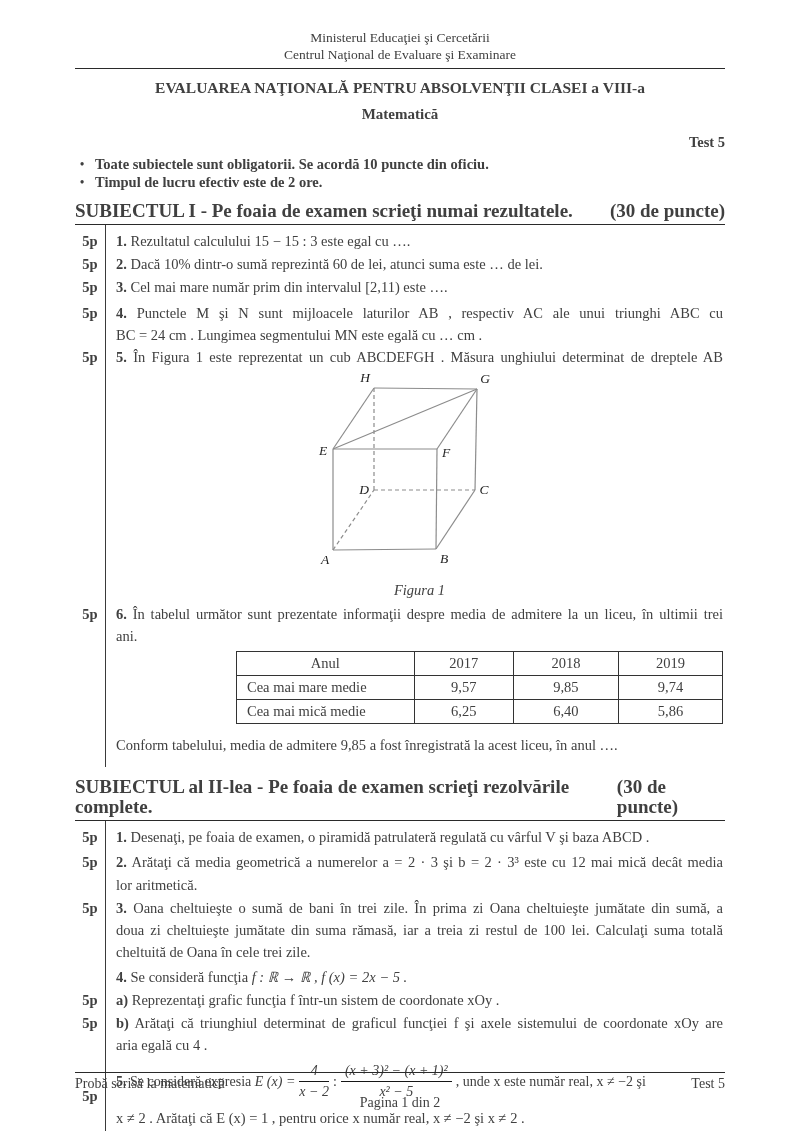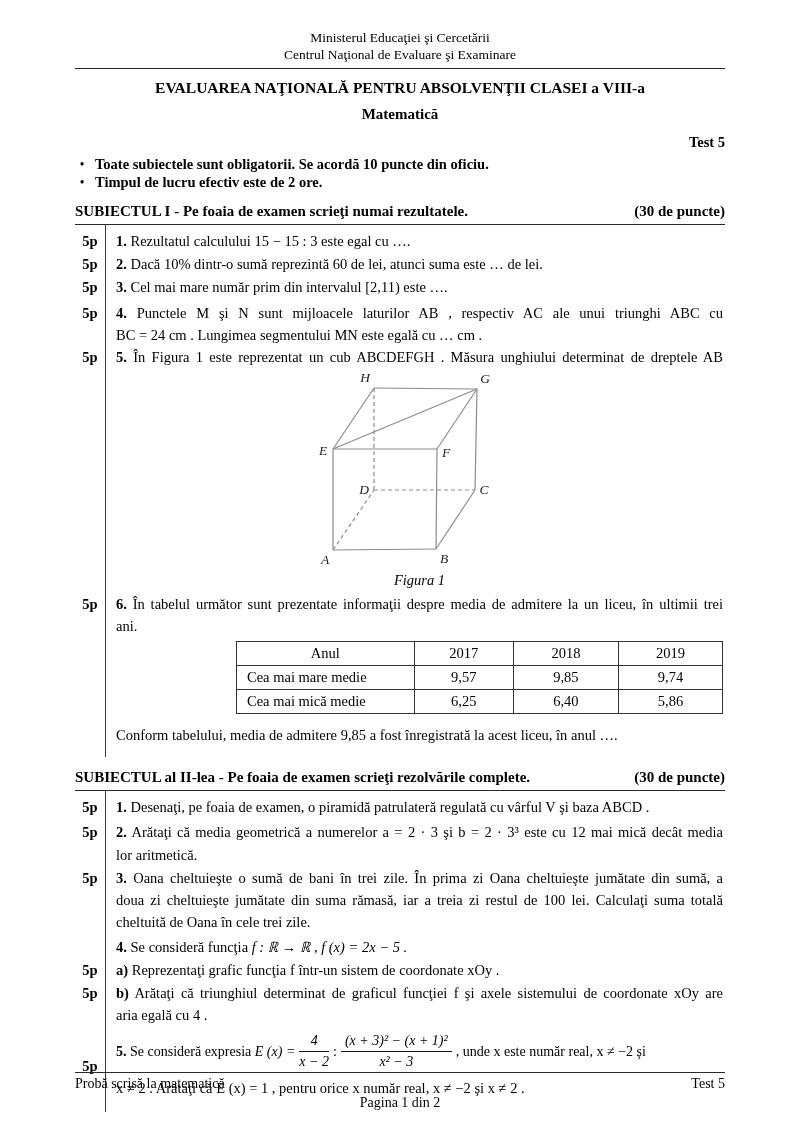--- a/index.html
+++ b/index.html
@@ -1,54 +1,54 @@
 <!DOCTYPE html>
 <html><head>
 <meta charset="utf-8">
 <style>
   html,body { margin:0; padding:0; background:#e8e8e8; }
   .page {
     position:relative; width:800px; height:1131px; margin:0 auto;
-    background:#ffffff; color:#000000;
+    background:#ffffff; color:#404040;
     font-family:"Liberation Serif","DejaVu Serif",serif;
     font-size:14.5px; overflow:hidden;
   }
   .content { position:absolute; left:75px; width:650px; top:0; }
 
   
   .org { text-align:center; font-size:13.5px; line-height:17px; padding-top:29px; }
   .hrule { border-top:1px solid #2a2a2a; margin-top:5px; }
   .doc-title { text-align:center; font-weight:bold; font-size:15.5px; margin-top:10px; }
   .doc-subtitle { text-align:center; font-weight:bold; font-size:15px; margin-top:9px; }
   .test-label { text-align:right; font-weight:bold; margin-top:11px; }
   .bullets { font-weight:bold; margin-top:5px; }
   .bullet-row { display:flex; line-height:17.5px; }
   .bullet-dot { width:20px; padding-left:5px; box-sizing:border-box; font-size:12px; }
 
   
-  .sec-head { display:flex; justify-content:space-between; font-weight:bold; font-size:15px; margin-top:10px; line-height:20px; }
+  .sec-head { display:flex; justify-content:space-between; font-weight:bold; font-size:19px; margin-top:10px; line-height:20px; }
   .sec-body { position:relative; border-top:1.4px solid #2a2a2a; margin-top:3px; }
   .vline { position:absolute; left:30px; top:0; bottom:0; width:1px; background:#3a3a3a; }
 
   
   .row { display:flex; line-height:23px; }
   .row.lh22 { line-height:22px; }
   .pts { flex:none; width:30px; text-align:center; font-weight:bold; }
   .body { flex:1; padding-left:11px; padding-right:2px; }
   .b { font-weight:bold; }
   .jl { text-align:justify; text-align-last:justify; }
   .pad-top5 { padding-top:5px; }
 
   
   .figure-wrap { text-align:center; }
   .cube-svg { display:block; margin:2px auto 0 auto; }
   .cube-svg line, .cube-svg polyline { stroke:#8c8c8c; stroke-width:1.2; fill:none; }
   .cube-svg .dash { stroke-dasharray:4 3; }
   .cube-svg text { font-family:"Liberation Serif","DejaVu Serif",serif; font-style:italic; font-size:13.5px; fill:#222; }
-  .fig-caption { text-align:center; font-style:italic; line-height:18px; margin-top:1px; }
+  .fig-caption { text-align:center; font-style:italic; line-height:18px; margin-top:11px; }
 
   
   .avg-table { border-collapse:collapse; margin:4px 0 0 120px; }
   .avg-table td { border:1px solid #333; height:20px; padding:0 24px; text-align:center; }
   .avg-table td.c0 { width:136px; }
   .avg-table td.c1 { width:52px; }
   .avg-table td.c2 { width:58px; }
   .avg-table td.c3 { width:57px; }
   .avg-table tr.data td.c0 { text-align:left; padding-left:10px; }
 
@@ -263,21 +263,21 @@
           <div class="formula-line">
             <span class="seg"><span class="b">5.</span> <span>Se consideră expresia</span>&nbsp;</span>
             <span class="seg mathit">E (x) =</span>
             <span class="frac mathit">
               <span class="num" style="display:block">4</span>
               <span class="den" style="display:block">x − 2</span>
             </span>
             <span class="seg">:</span>
             <span class="frac mathit">
               <span class="num" style="display:block">(x + 3)² − (x + 1)²</span>
-              <span class="den" style="display:block">x² − 3</span>
+              <span class="den" style="display:block">x² − 5</span>
             </span>
             <span class="seg">, unde x este număr real, x ≠ −2 şi</span>
           </div>
           <div class="lh22" style="margin-top:6px;">x ≠ 2 . Arătaţi că E (x) = 1 , pentru orice x număr real, x ≠ −2 şi x ≠ 2 .</div>
         </div>
       </div>
     </div>
 
   </div>
 

